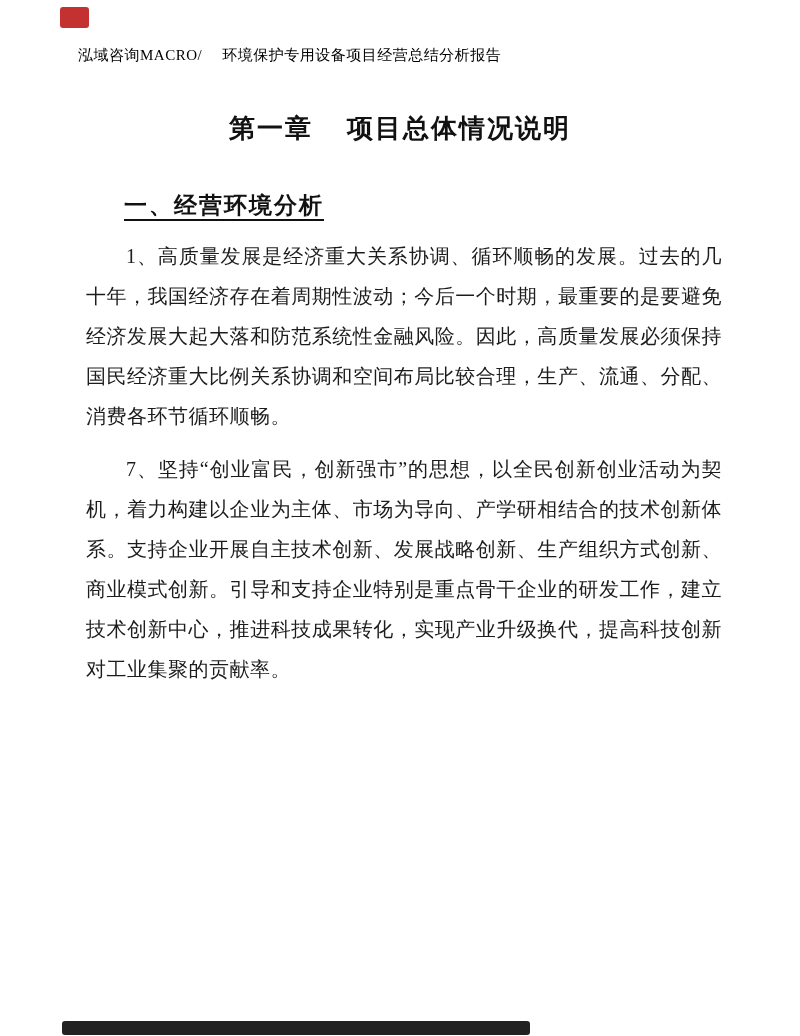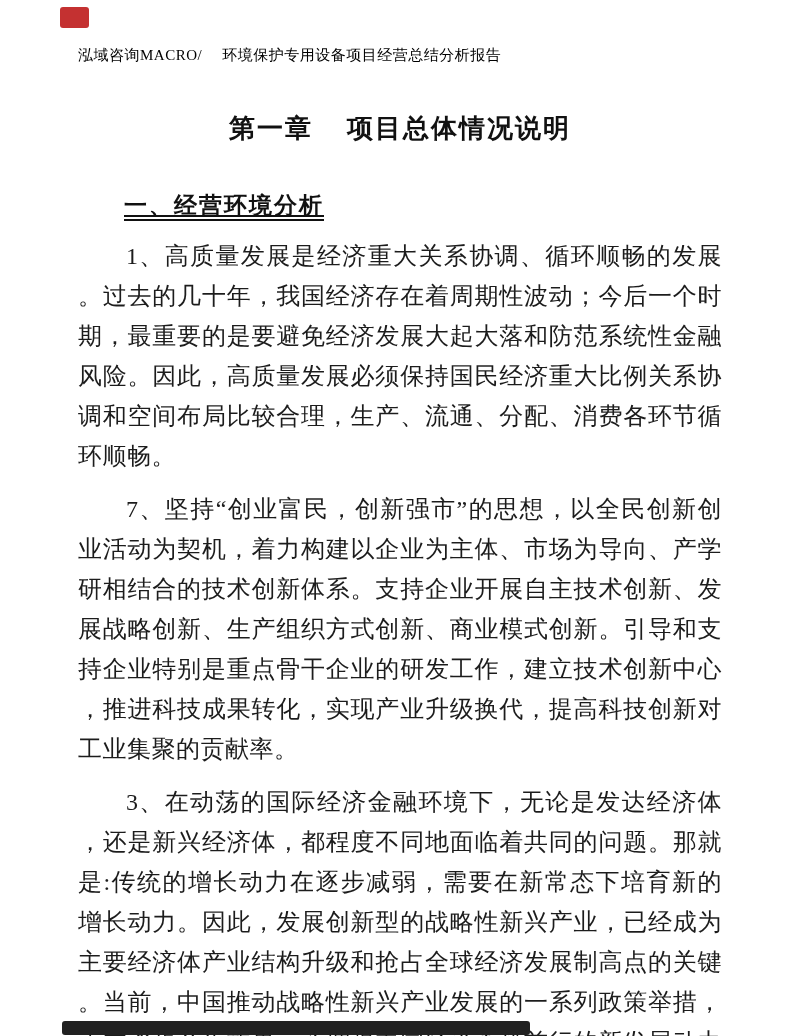--- a/index.html
+++ b/index.html
@@ -61,30 +61,29 @@
     margin-left: 34px;
   }
   .section-title {
     margin: 44px 0 14px 0;
     padding-left: 2em;
     font-size: 23px;
     line-height: 32px;
     font-weight: 700;
     letter-spacing: 2px;
     color: #111111;
-    text-decoration: underline;
   }
   .section-title .underlined {
     text-decoration: underline;
     text-decoration-thickness: 2px;
     text-underline-offset: 6px;
   }
   .body-paragraph {
-    margin: 0 0 13px 0;
-    font-size: 24px;
+    margin: 0 0 13px 8px;
+    font-size: 20px;
     line-height: 40px;
     text-align: justify;
     text-indent: 2em;
     word-break: break-all;
     line-break: anywhere;
     letter-spacing: 0.5px;
     color: var(--text, #1c1c1c);
   }
   
   .bottom-bar {
@@ -115,19 +114,18 @@
     </h1>
 
     <h2 class="section-title">
       <span class="underlined">一、经营环境分析</span>
     </h2>
 
     <p class="body-paragraph">1、高质量发展是经济重大关系协调、循环顺畅的发展。过去的几十年，我国经济存在着周期性波动；今后一个时期，最重要的是要避免经济发展大起大落和防范系统性金融风险。因此，高质量发展必须保持国民经济重大比例关系协调和空间布局比较合理，生产、流通、分配、消费各环节循环顺畅。</p>
 
     <p class="body-paragraph">7、坚持“创业富民，创新强市”的思想，以全民创新创业活动为契机，着力构建以企业为主体、市场为导向、产学研相结合的技术创新体系。支持企业开展自主技术创新、发展战略创新、生产组织方式创新、商业模式创新。引导和支持企业特别是重点骨干企业的研发工作，建立技术创新中心，推进科技成果转化，实现产业升级换代，提高科技创新对工业集聚的贡献率。</p>
 
-    <p class="body-paragraph">3、在动荡的国际经济金融环境下，无论是发达经济体，还是新兴经济体，都程度不同地面临着共同的问题。那就是:传统的增长动力在逐步减弱，需要在新常态下培育新的增长动力。因此，发展创新型的战略性新兴产业，已经成为主要经济体产业结构升级和抢占全球经济发展制高点的关键。当前，中国推动战略性新兴产业发展的一系列政策举措，正在逐步产生效果，并增强中国经济蓄势前行的新发展动力。</p>
 
   </div>
 
   <div class="bottom-bar"></div>
 
 </div>
 
 </body></html>

